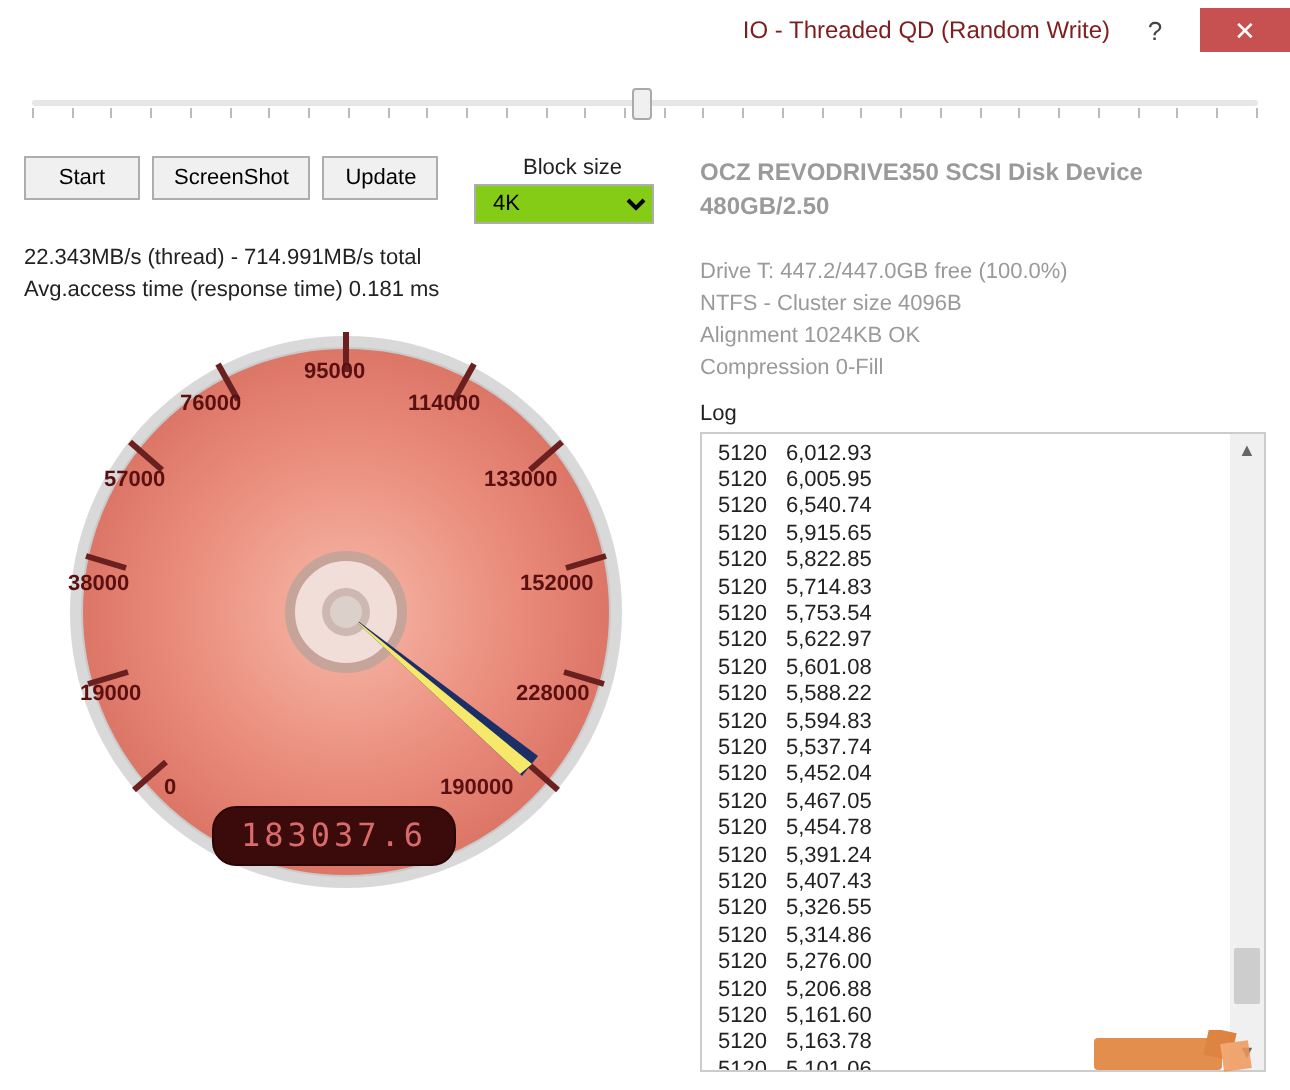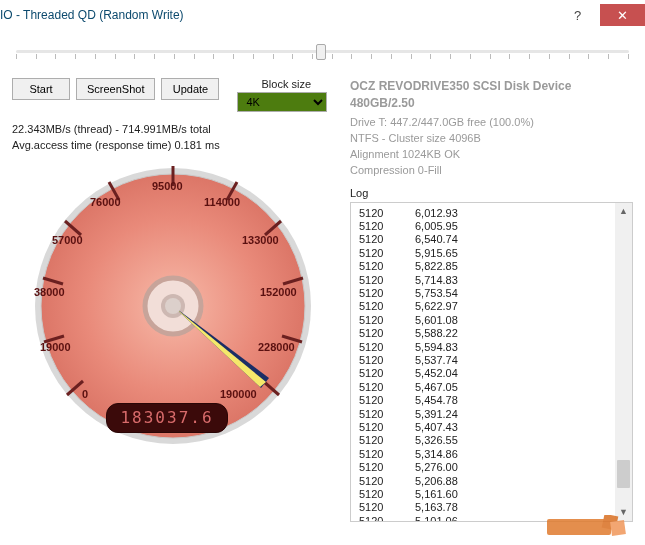--- a/index.html
+++ b/index.html
@@ -1,45 +1,45 @@
 <!DOCTYPE html>
 <html><head>
 <meta charset="utf-8">
 <style>
   * { box-sizing: border-box; margin: 0; padding: 0; font-family: "Segoe UI", Arial, sans-serif; }
   body { width: 645px; height: 545px; background: #fff; overflow: hidden; }
   .titlebar { height: 30px; background: #fff; display: flex; align-items: center; border-bottom: 0; }
-  .titlebar .title { flex: 1; text-align: left; font-size: 12px; color: #0c4a6e; }
+  .titlebar .title { flex: 1; text-align: right; font-size: 12px; color: #7f1d1d; }
   .titlebar .btns { display: flex; }
   .tbtn { width: 45px; height: 22px; display: flex; align-items: center; justify-content: center; font-size: 13px; color: #333; }
   .tbtn.help { color: #444; }
   .tbtn.close { background: #c75050; color: #fff; font-size: 13px; }
   .content { padding: 6px 12px 10px 12px; }
   .section-label { font-size: 11px; color: #333; margin-bottom: 2px; }
   .slider-wrap { padding: 6px 4px 10px 4px; }
   .slider { position: relative; height: 20px; }
   .slider-track { position: absolute; top: 8px; left: 0; right: 0; height: 3px; background: #e6e6e6; border-radius: 2px; }
   .slider-thumb { position: absolute; top: 2px; left: 49%; width: 10px; height: 16px; background: #f0f0f0; border: 1px solid #aaa; border-radius: 2px; }
   .slider-ticks { position: absolute; top: 12px; left: 0; right: 0; height: 6px; display: flex; justify-content: space-between; }
   .slider-ticks span { width: 1px; height: 5px; background: #bbb; }
   .row { display: flex; gap: 18px; }
   .col-left { width: 320px; }
   .col-right { flex: 1; }
   .btnrow { display: flex; gap: 6px; align-items: flex-start; margin-top: 6px; }
   button.ui { font-size: 11px; padding: 4px 10px; background: #f0f0f0; border: 1px solid #adadad; min-width: 58px; }
   .block { margin-left: 12px; }
   .block-lbl { font-size: 11px; color: #222; margin-bottom: 2px; padding-left: 24px; }
-  select.ui { font-size: 11px; padding: 2px 4px; border: 1px solid #adadad; background: #4d7c0f; width: 90px; }
+  select.ui { font-size: 11px; padding: 2px 4px; border: 1px solid #adadad; background: #84cc16; width: 90px; }
   .stats { font-size: 11px; color: #222; line-height: 1.45; margin-top: 10px; }
   .devinfo { font-size: 11px; color: #9a9a9a; line-height: 1.45; margin-top: 6px; }
-  .devname { font-weight: 600; font-size: 12px; margin-bottom: 2px; }
+  .devname { font-weight: 600; font-size: 12px; margin-bottom: 16px; }
   .log-lbl { font-size: 11px; color: #222; margin-top: 8px; }
   .log { margin-top: 3px; border: 1px solid #ccc; height: 320px; display: flex; background: #fff; }
   .log-body { flex: 1; padding: 4px 8px; font-size: 11px; color: #222; font-family: "Segoe UI", Arial, sans-serif; overflow: hidden; }
-  .log-row { display: flex; gap: 22px; line-height: 1.22; }
+  .log-row { display: flex; line-height: 1.22; }
   .log-row span:first-child { width: 34px; }
   .scroll { width: 17px; background: #f0f0f0; display: flex; flex-direction: column; }
   .scroll .arrow { height: 17px; display: flex; align-items: center; justify-content: center; color: #666; font-size: 9px; background: #f0f0f0; }
   .scroll .track { flex: 1; position: relative; background: #f0f0f0; }
   .scroll .thumb { position: absolute; left: 2px; right: 2px; top: 240px; height: 28px; background: #cdcdcd; border-radius: 1px; }
   .gauge-wrap { position: relative; width: 320px; height: 310px; margin-top: 2px; }
   .gauge { position: absolute; left: 6px; top: 0; }
   .gauge-label { position: absolute; font-size: 11px; color: #5a1010; font-weight: 600; }
   .gauge-title { position: absolute; top: 222px; left: 0; right: 0; text-align: center; font-size: 13px; font-weight: 700; color: #5a1010; }
   .lcd { position: absolute; top: 247px; left: 94px; width: 122px; height: 30px; background: #3b0a0a; border-radius: 12px; display: flex; align-items: center; justify-content: center; letter-spacing: 2px; font-family: "Consolas", monospace; font-size: 16px; color: #d86b6b; border: 1px solid #2a0606; }

